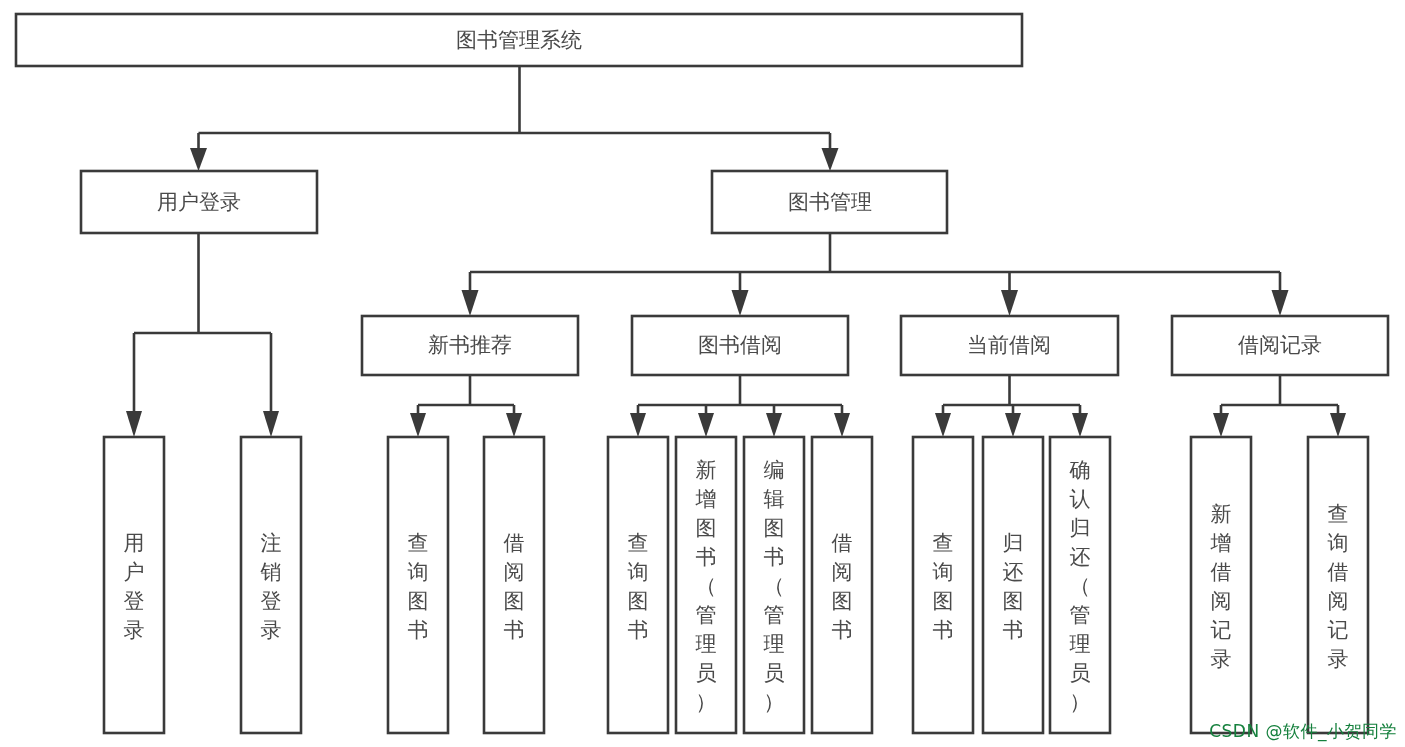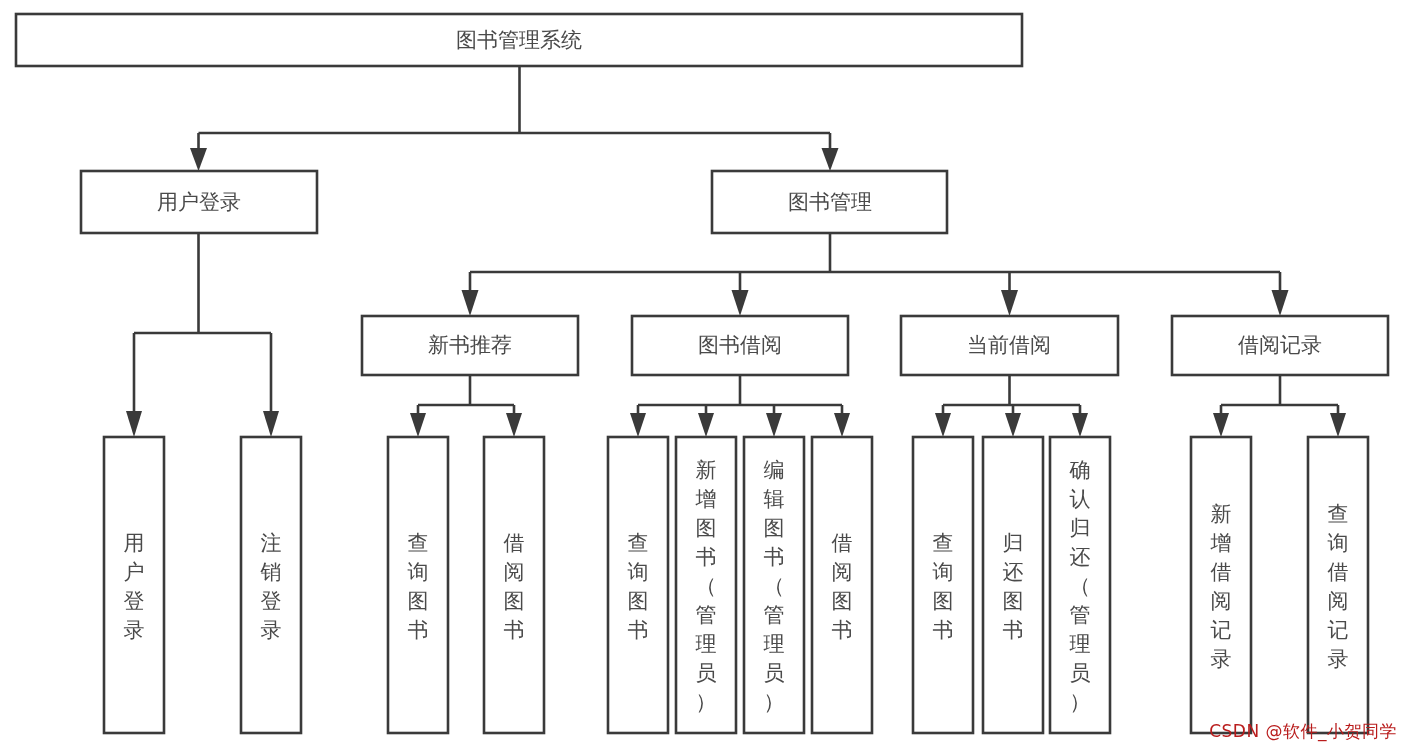--- a/index.html
+++ b/index.html
@@ -55,21 +55,21 @@
   .arrow-head {
     fill: #3a3a3a;
     stroke: none;
   }
   .watermark {
     position: absolute;
     right: 8px;
     bottom: 4px;
     font-family: "DejaVu Sans", "Liberation Sans", sans-serif;
     font-size: 17px;
-    color: #b91c1c;
+    color: #15803d;
     white-space: nowrap;
     letter-spacing: 0.5px;
     user-select: none;
   }
 </style>
 </head>
 <body>
 
 <div id="diagram-root">
 

